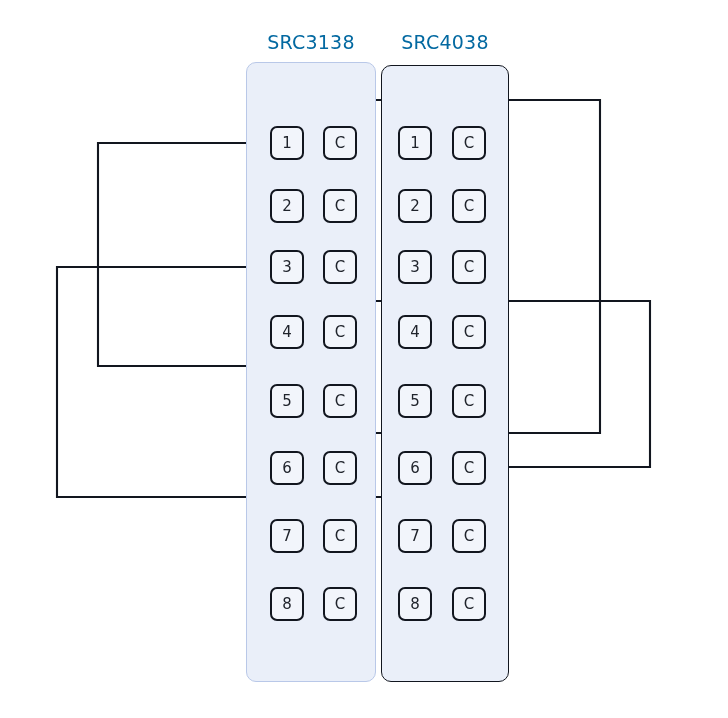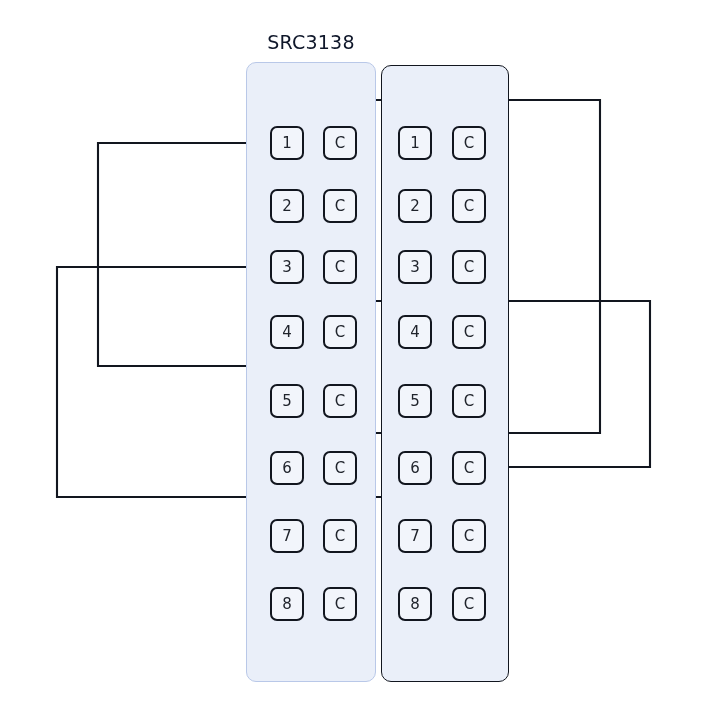--- a/index.html
+++ b/index.html
@@ -33,21 +33,21 @@
   }
   .panel-a {
     border: 1.6px solid #b9c8e8;
   }
   .panel-b {
     border: 1.8px solid #12161f;
   }
   .panel-title {
     position: absolute;
     font-size: 19px;
-    color: #0f172a;
+    color: #0369a1;
     letter-spacing: 0.2px;
     white-space: nowrap;
     text-align: center;
   }
   .port {
     position: absolute;
     box-sizing: border-box;
     width: 34px;
     height: 34px;
     border: 2.1px solid #12161f;
@@ -142,20 +142,21 @@
     <span>C</span>
   </div>
 
   <div class="port" style="left:270px; top:587px;">
     <span>8</span>
   </div>
   <div class="port" style="left:323px; top:587px;">
     <span>C</span>
   </div>
 
+  <div class="panel-title" style="left:381px; top:31px; width:128px;">SRC4038</div>
 
   <div class="panel panel-b" style="left:381px; top:65px; width:128px; height:617px;"></div>
 
   <div class="port" style="left:398px; top:126px;">
     <span>1</span>
   </div>
   <div class="port" style="left:452px; top:126px;">
     <span>C</span>
   </div>
 

